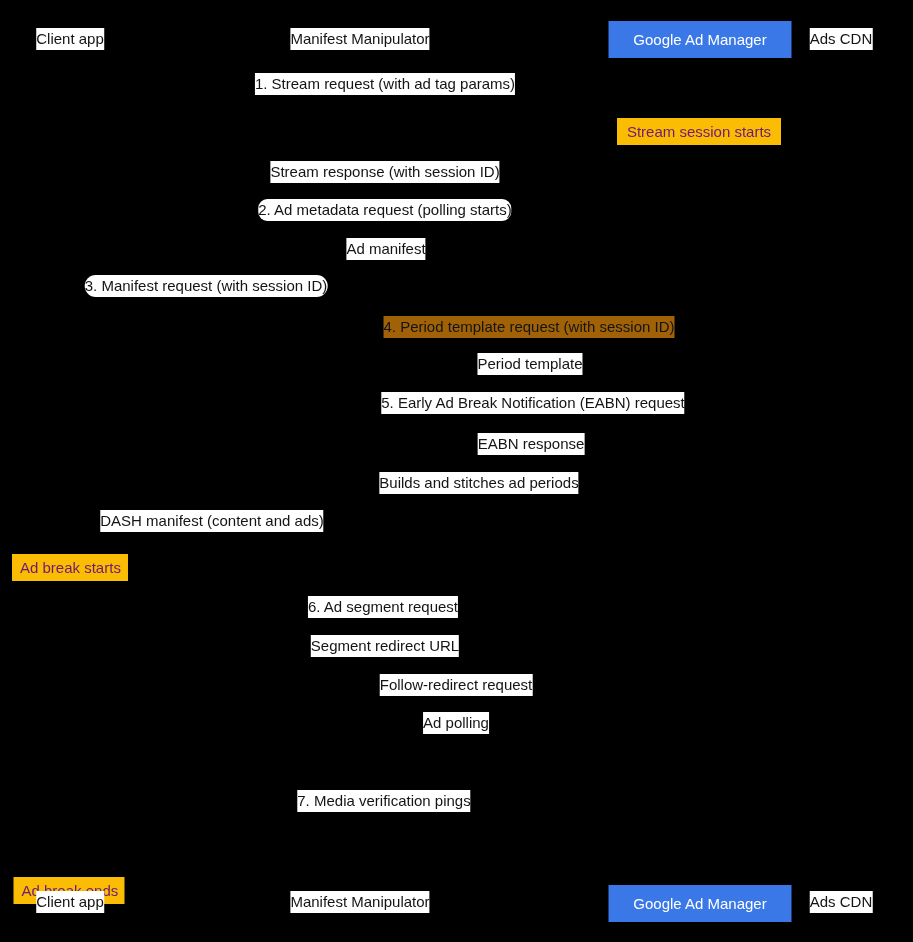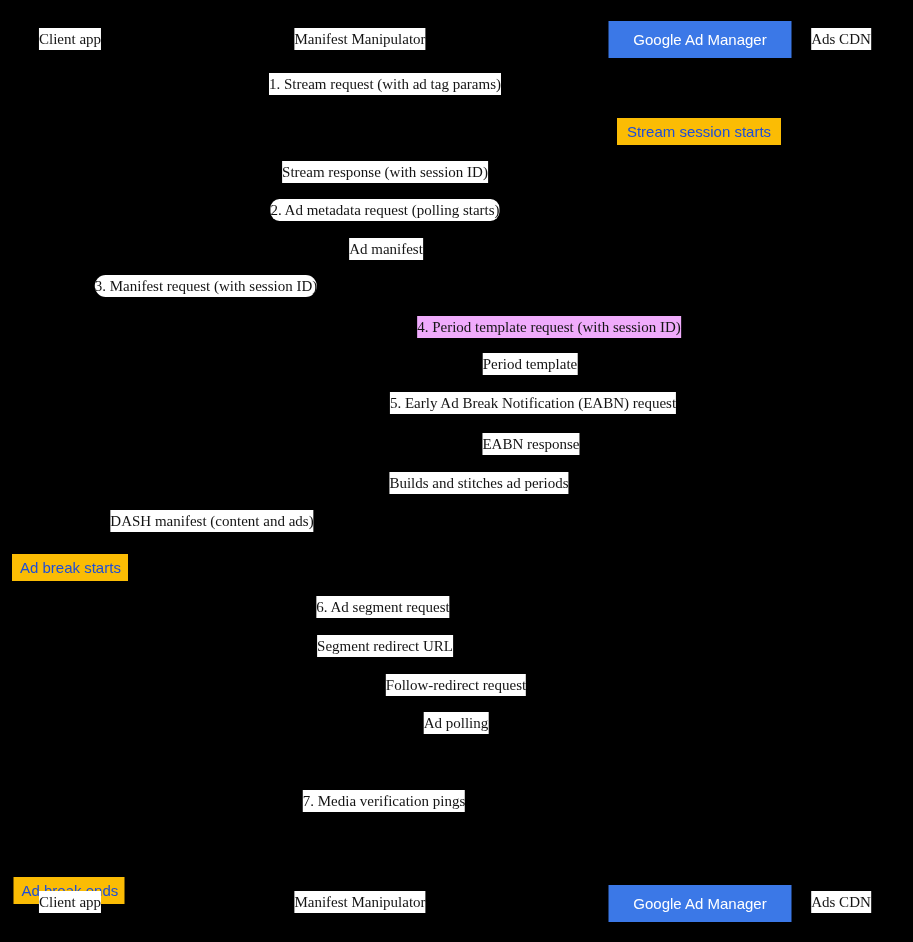--- a/index.html
+++ b/index.html
@@ -12,28 +12,27 @@
   }
   .lbl{
     position:absolute;
     transform:translateX(-50%);
     background:#fff;
     color:#141414;
     font-size:15px;
     line-height:20px;
     padding:1px 0;
     white-space:nowrap;
-    font-family:Liberation Serif, serif;
   }
-  .lbl.hl{ background:#f0abfc;margin-left:20px; }
+  .lbl.hl{ background:#a16207; }
   .note{
     position:absolute;
     transform:translateX(-50%);
     background:#FBBC04;
-    color:#1d4ed8;
+    color:#701a75;
     font-size:15px;
     line-height:21px;
     padding:3px 8px;
     white-space:nowrap;
     text-align:center;
     box-sizing:border-box;
   }
   .actor-blue{
     position:absolute;
     transform:translateX(-50%);

